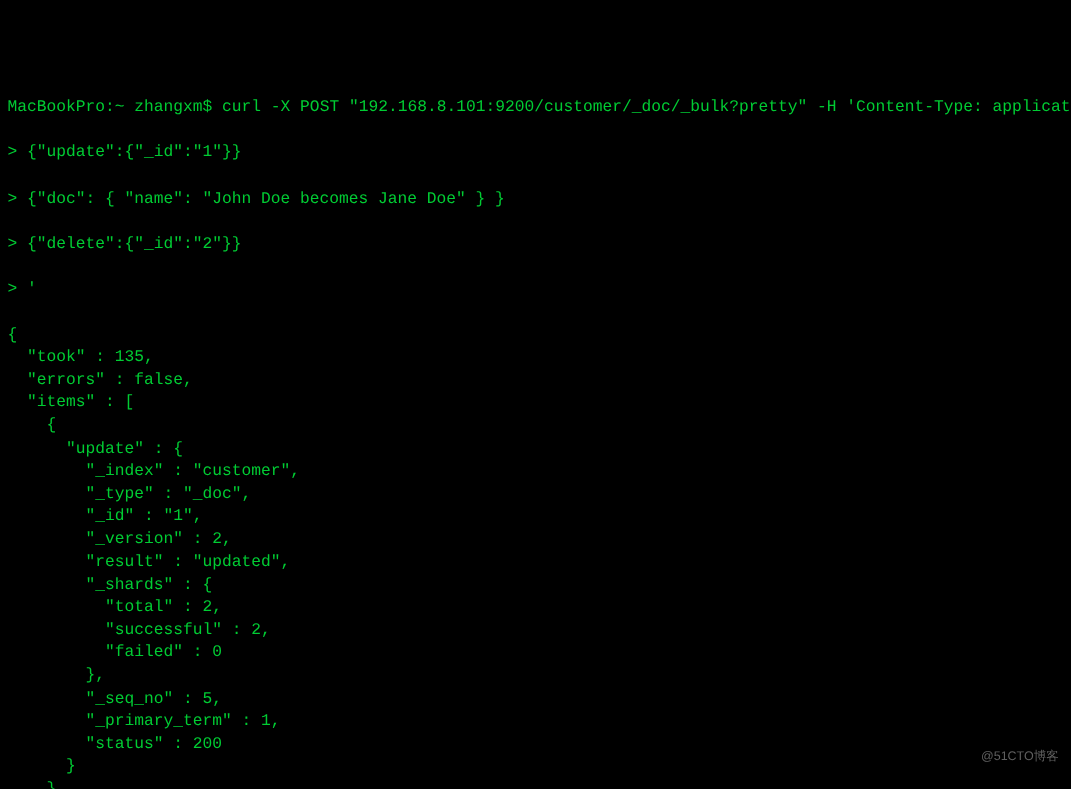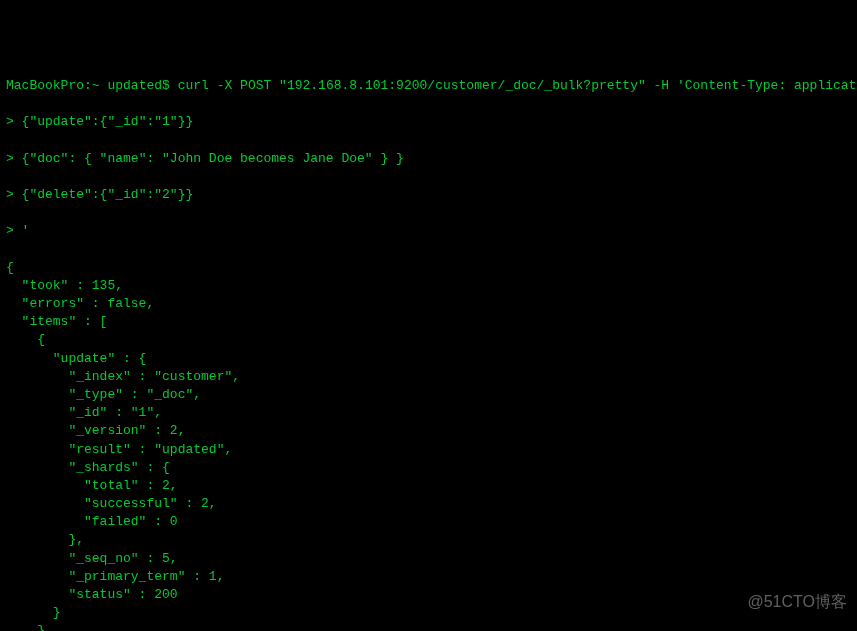--- a/index.html
+++ b/index.html
@@ -27,31 +27,31 @@
       color: #00cc33;
     }
     .output {
       color: #00cc33;
     }
     .watermark {
       position: absolute;
       bottom: 18px;
       right: 10px;
       color: #888888;
-      font-size: 16px;
+      font-size: 10px;
       font-family: Arial, sans-serif;
       opacity: 0.7;
     }
   </style>
 </head>
 <body>
 
 
 
-<div class="terminal-line"><span>MacBookPro</span>:<span>~</span> <span>updated</span><span>$</span> <span class="cmd">curl -X POST "192.168.8.101:9200/customer/_doc/_bulk?pretty" -H 'Content-Type: application/json' -d'</span></div>
+<div class="terminal-line"><span>MacBookPro</span>:<span>~</span> <span>zhangxm</span><span>$</span> <span class="cmd">curl -X POST "192.168.8.101:9200/customer/_doc/_bulk?pretty" -H 'Content-Type: application/json' -d'</span></div>
 <div class="terminal-line">&gt; <span>{"update":{"_id":"1"}}</span></div>
 <div class="terminal-line">&gt; <span>{"doc": { "name": "John Doe becomes Jane Doe" } }</span></div>
 <div class="terminal-line">&gt; <span>{"delete":{"_id":"2"}}</span></div>
 <div class="terminal-line">&gt; <span>'</span></div>
 <div class="output">{
   "took" : 135,
   "errors" : false,
   "items" : [
     {
       "update" : {

